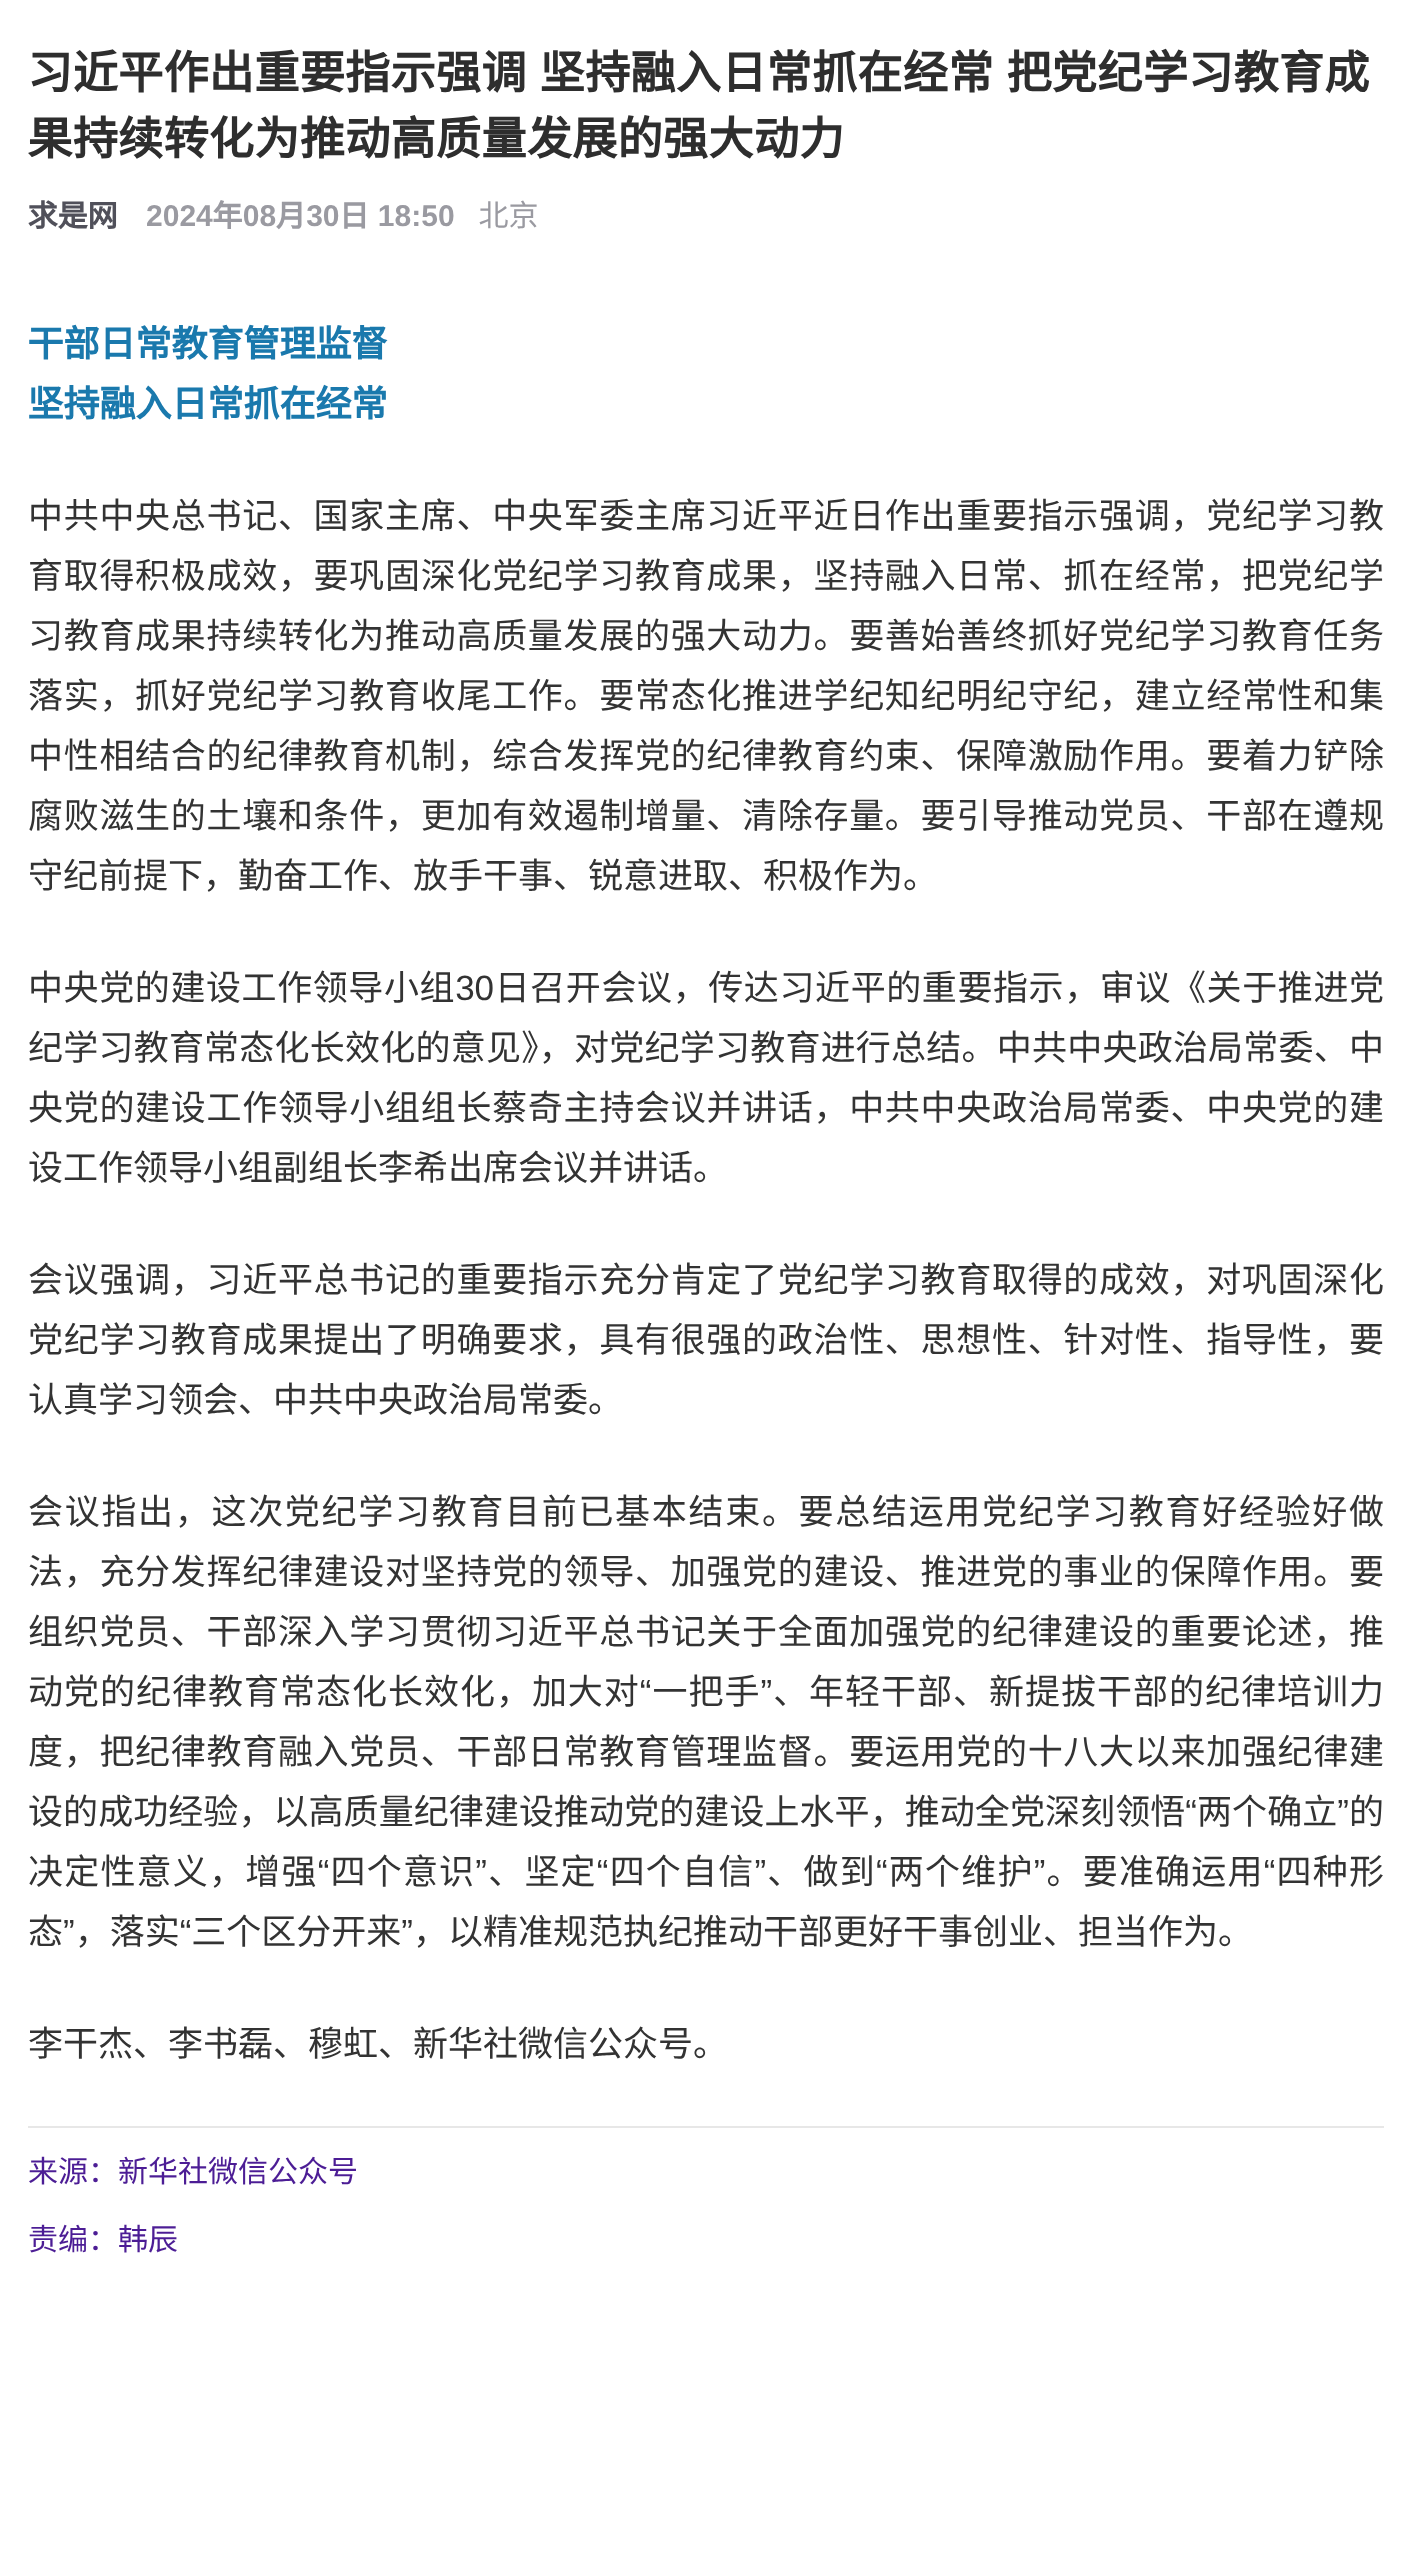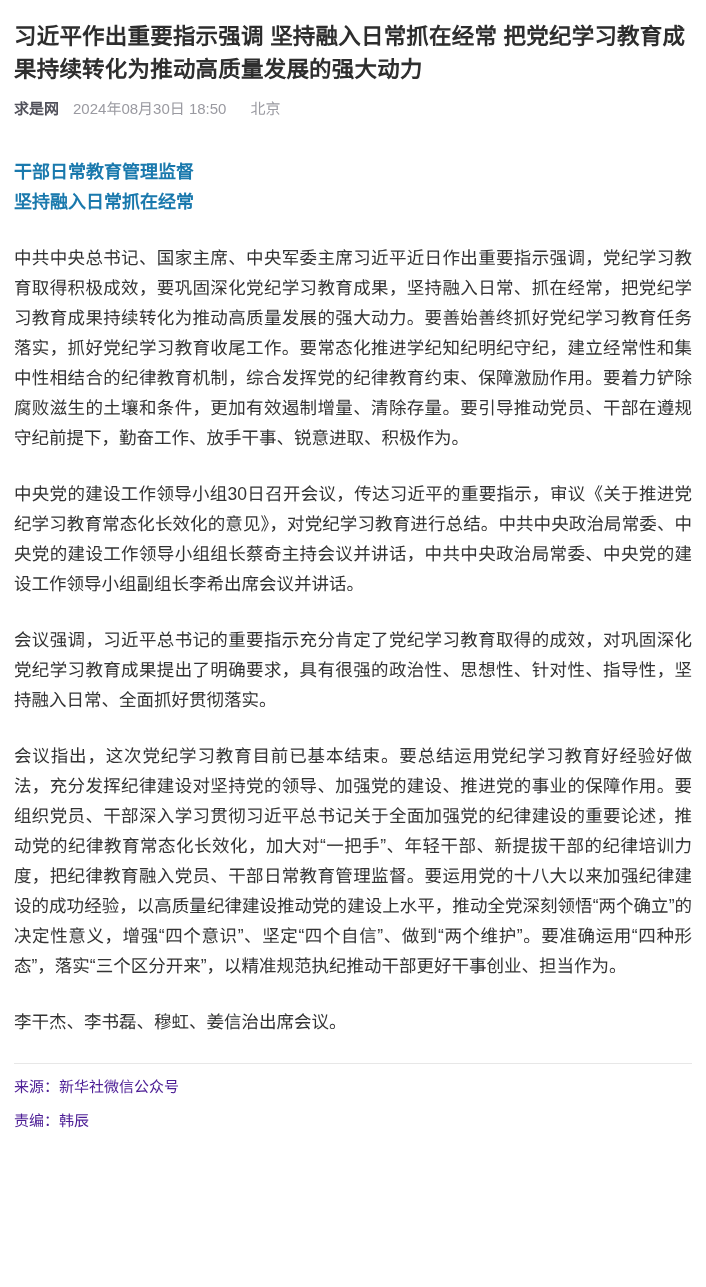--- a/index.html
+++ b/index.html
@@ -27,21 +27,21 @@
     font-size: 15px;
     line-height: 20px;
     color: #9a9aa1;
     white-space: nowrap;
   }
   .meta .src {
     color: #50505a;
     font-weight: bold;
     margin-right: 14px;
   }
-  .meta .date { margin-right: 24px; }
+  .meta .date { margin-right: 12px; font-weight: bold; }
 
   .subtitle { margin-top: 38px; }
   .subtitle .subline {
     font-size: 18px;
     line-height: 30px;
     font-weight: bold;
     color: #1a79ad;
   }
 
   .article p {
@@ -81,23 +81,23 @@
     </div>
 
     <div class="subtitle">
       <div class="subline">干部日常教育管理监督</div>
       <div class="subline">坚持融入日常抓在经常</div>
     </div>
 
     <div class="article">
       <p>中共中央总书记、国家主席、中央军委主席习近平近日作出重要指示强调，党纪学习教育取得积极成效，要巩固深化党纪学习教育成果，坚持融入日常、抓在经常，把党纪学习教育成果持续转化为推动高质量发展的强大动力。要善始善终抓好党纪学习教育任务落实，抓好党纪学习教育收尾工作。要常态化推进学纪知纪明纪守纪，建立经常性和集中性相结合的纪律教育机制，综合发挥党的纪律教育约束、保障激励作用。要着力铲除腐败滋生的土壤和条件，更加有效遏制增量、清除存量。要引导推动党员、干部在遵规守纪前提下，勤奋工作、放手干事、锐意进取、积极作为。</p>
       <p>中央党的建设工作领导小组30日召开会议，传达习近平的重要指示，审议《关于推进党纪学习教育常态化长效化的意见》，对党纪学习教育进行总结。中共中央政治局常委、中央党的建设工作领导小组组长蔡奇主持会议并讲话，中共中央政治局常委、中央党的建设工作领导小组副组长李希出席会议并讲话。</p>
-      <p>会议强调，习近平总书记的重要指示充分肯定了党纪学习教育取得的成效，对巩固深化党纪学习教育成果提出了明确要求，具有很强的政治性、思想性、针对性、指导性，坚持融入日常、全面抓好贯彻落实。</p>
+      <p>会议强调，习近平总书记的重要指示充分肯定了党纪学习教育取得的成效，对巩固深化党纪学习教育成果提出了明确要求，具有很强的政治性、思想性、针对性、指导性，要认真学习领会、中共中央政治局常委。</p>
       <p>会议指出，这次党纪学习教育目前已基本结束。要总结运用党纪学习教育好经验好做法，充分发挥纪律建设对坚持党的领导、加强党的建设、推进党的事业的保障作用。要组织党员、干部深入学习贯彻习近平总书记关于全面加强党的纪律建设的重要论述，推动党的纪律教育常态化长效化，加大对“一把手”、年轻干部、新提拔干部的纪律培训力度，把纪律教育融入党员、干部日常教育管理监督。要运用党的十八大以来加强纪律建设的成功经验，以高质量纪律建设推动党的建设上水平，推动全党深刻领悟“两个确立”的决定性意义，增强“四个意识”、坚定“四个自信”、做到“两个维护”。要准确运用“四种形态”，落实“三个区分开来”，以精准规范执纪推动干部更好干事创业、担当作为。</p>
-      <p>李干杰、李书磊、穆虹、姜信治出席会议。</p>
+      <p>李干杰、李书磊、穆虹、新华社微信公众号。</p>
     </div>
   </div>
 
   <div class="footer">
     <div class="divider"></div>
     <div class="footer-line">
       <span>来源：</span><span>新华社微信公众号</span>
     </div>
     <div class="footer-line">
       <span>责编：</span><span>韩辰</span>

